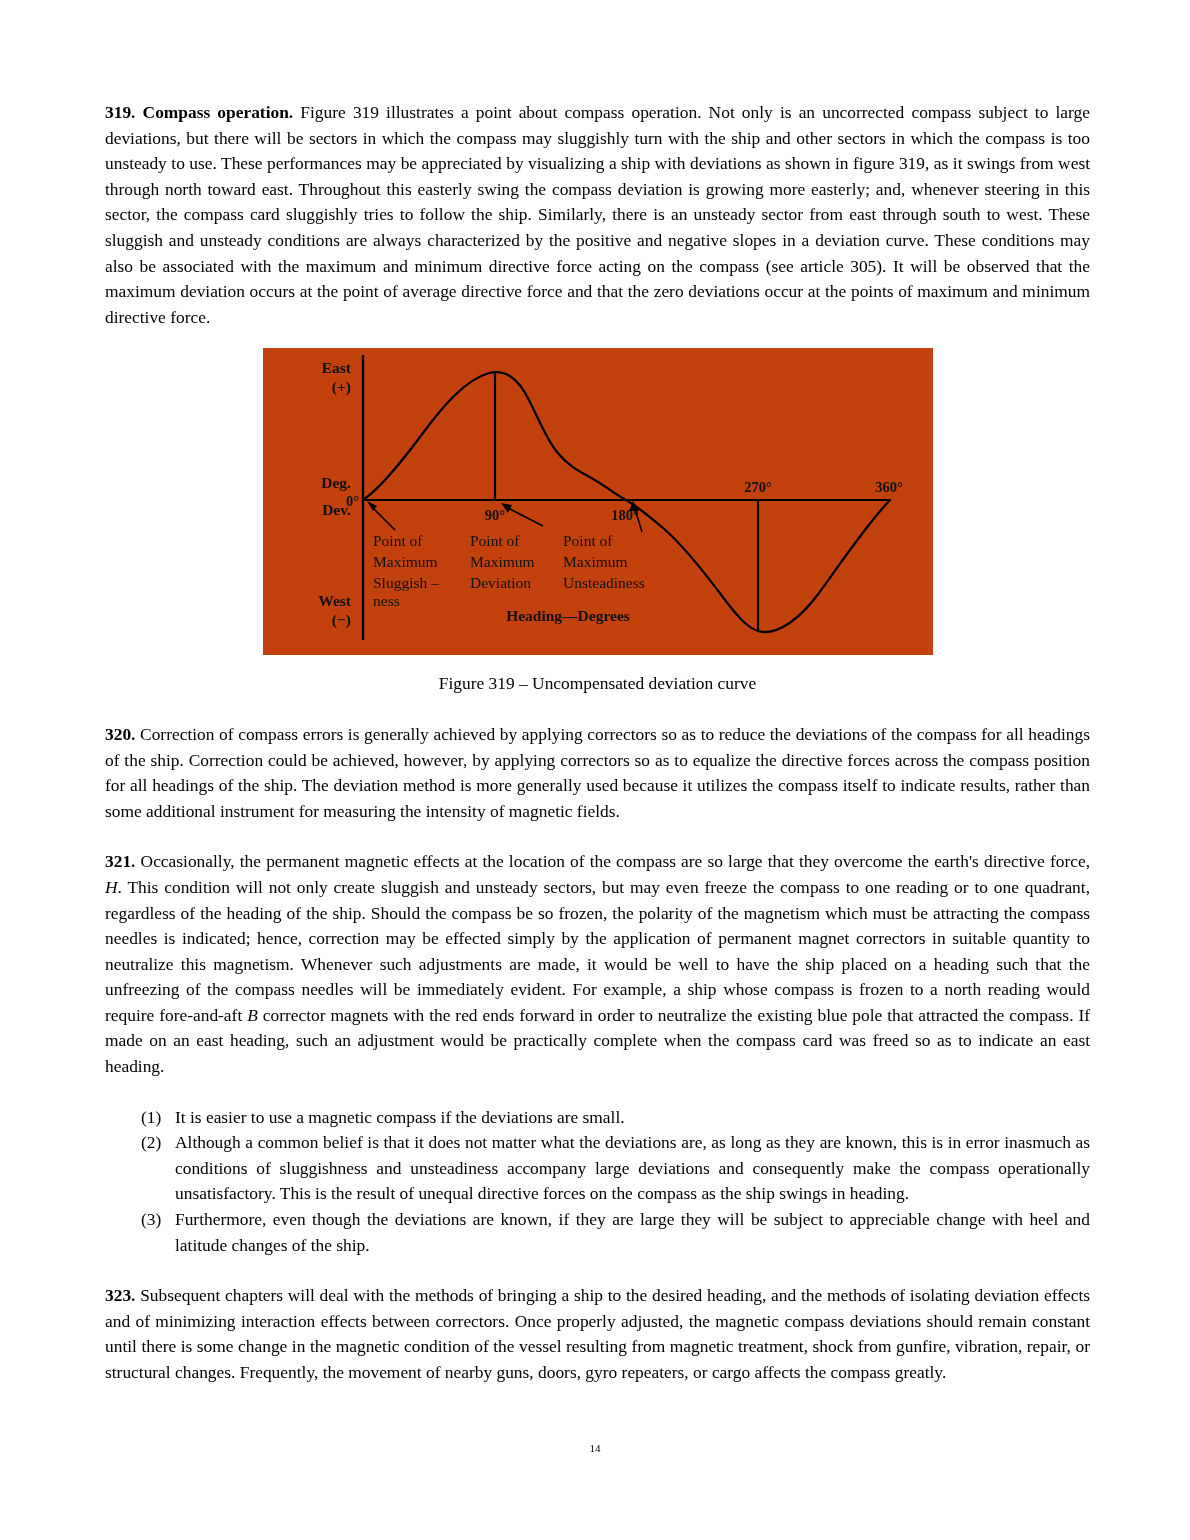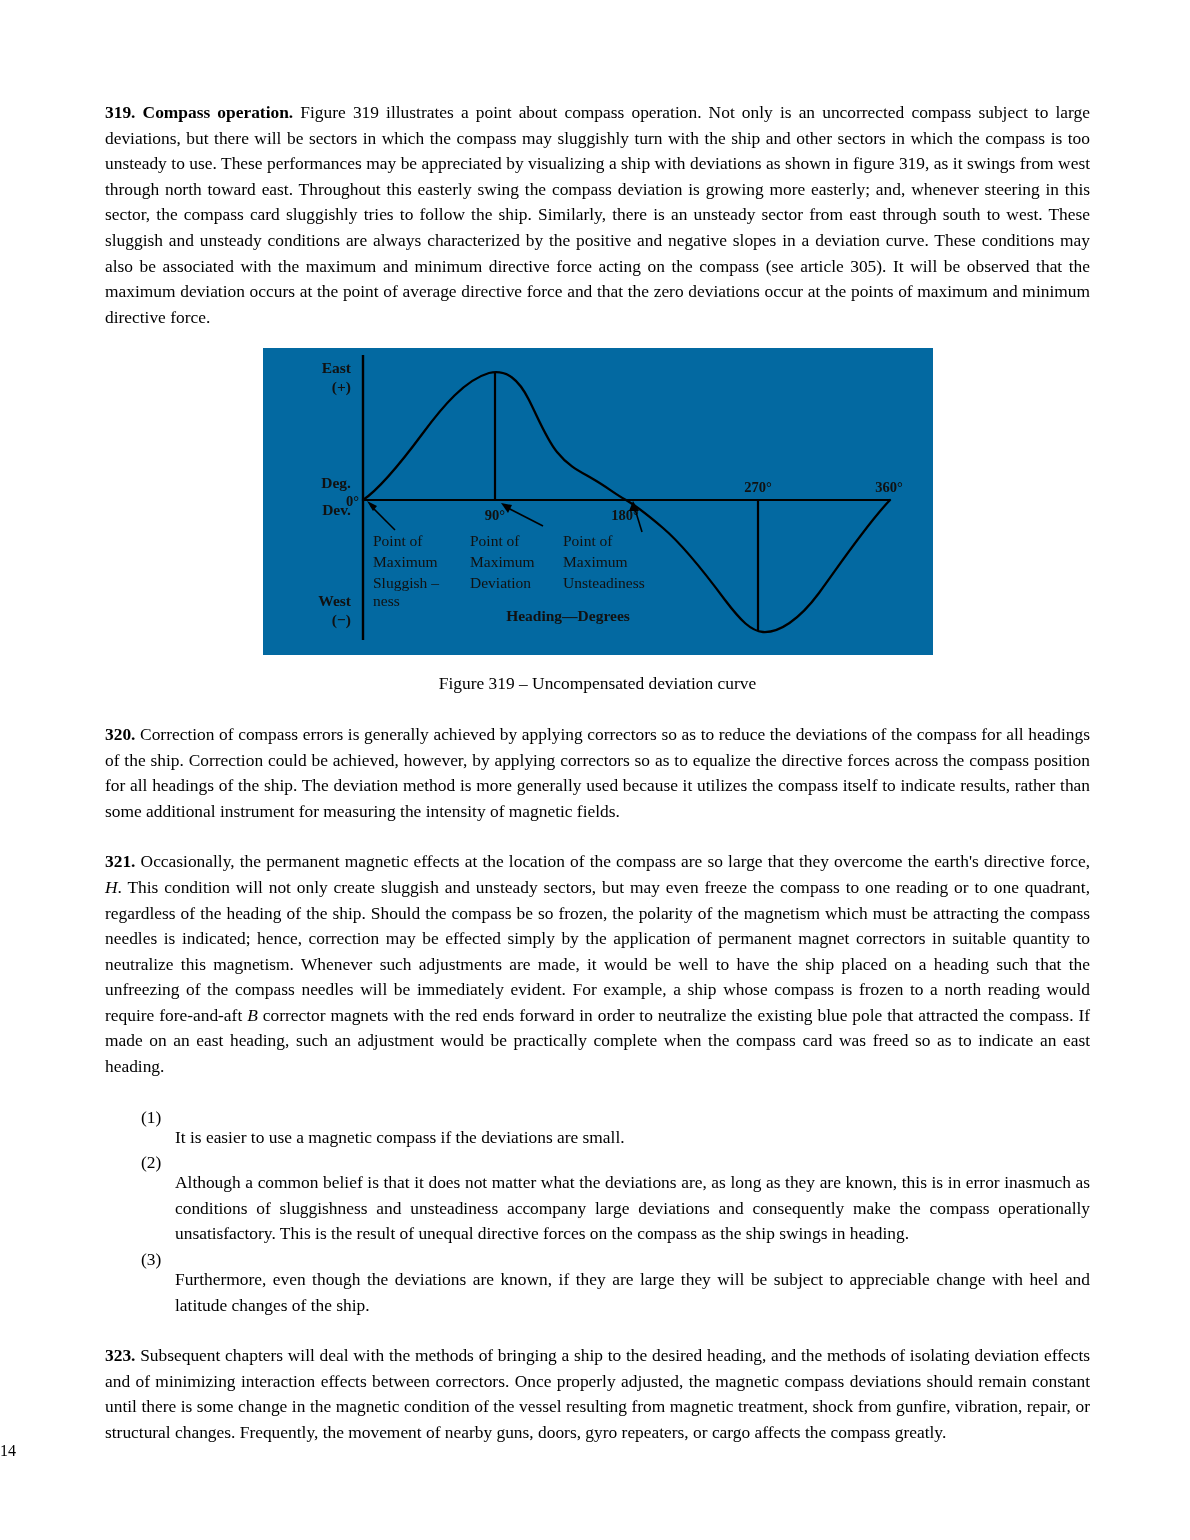--- a/index.html
+++ b/index.html
@@ -28,43 +28,44 @@
   
   ol.reasons { list-style:none; margin:0; padding:0; }
   ol.reasons li {
     display:flex;
     font-size:17.4px;
     line-height:25.6px;
     text-align:justify;
     margin-left:36px;
   }
   ol.reasons li .num { width:34px; flex:0 0 34px; }
-  ol.reasons li .txt { flex:1 1 auto; text-align:justify;margin-top:20px; }
+  ol.reasons li .txt { flex:1 1 auto; text-align:justify; }
 
   
   .figwrap { margin:18px 0 0 0; }
   .figure-box {
     position:relative;
     width:670px;
     height:307px;
     margin:0 auto;
-    background:#0369a1;
+    background:#c2410c;
   }
   .figure-box svg { display:block; }
   .figcaption {
     text-align:center;
     font-size:17.4px;
     line-height:25.6px;
     margin-top:16px;
   }
 
   .pagenum {
     position:absolute;
     left:0; right:0; top:1442px;
-    font-size:16px;
+    text-align:center;
+    font-size:11px;
   }
 
   .fig-label { font-family:"Liberation Serif","DejaVu Serif",serif;
                font-size:15.5px; font-weight:bold; fill:#111; }
   .fig-tick  { font-family:"Liberation Serif","DejaVu Serif",serif;
                font-size:14.5px; font-weight:bold; fill:#111; }
   .fig-ann   { font-family:"Liberation Serif","DejaVu Serif",serif;
                font-size:15.5px; fill:#111; }
 </style>
 </head>

